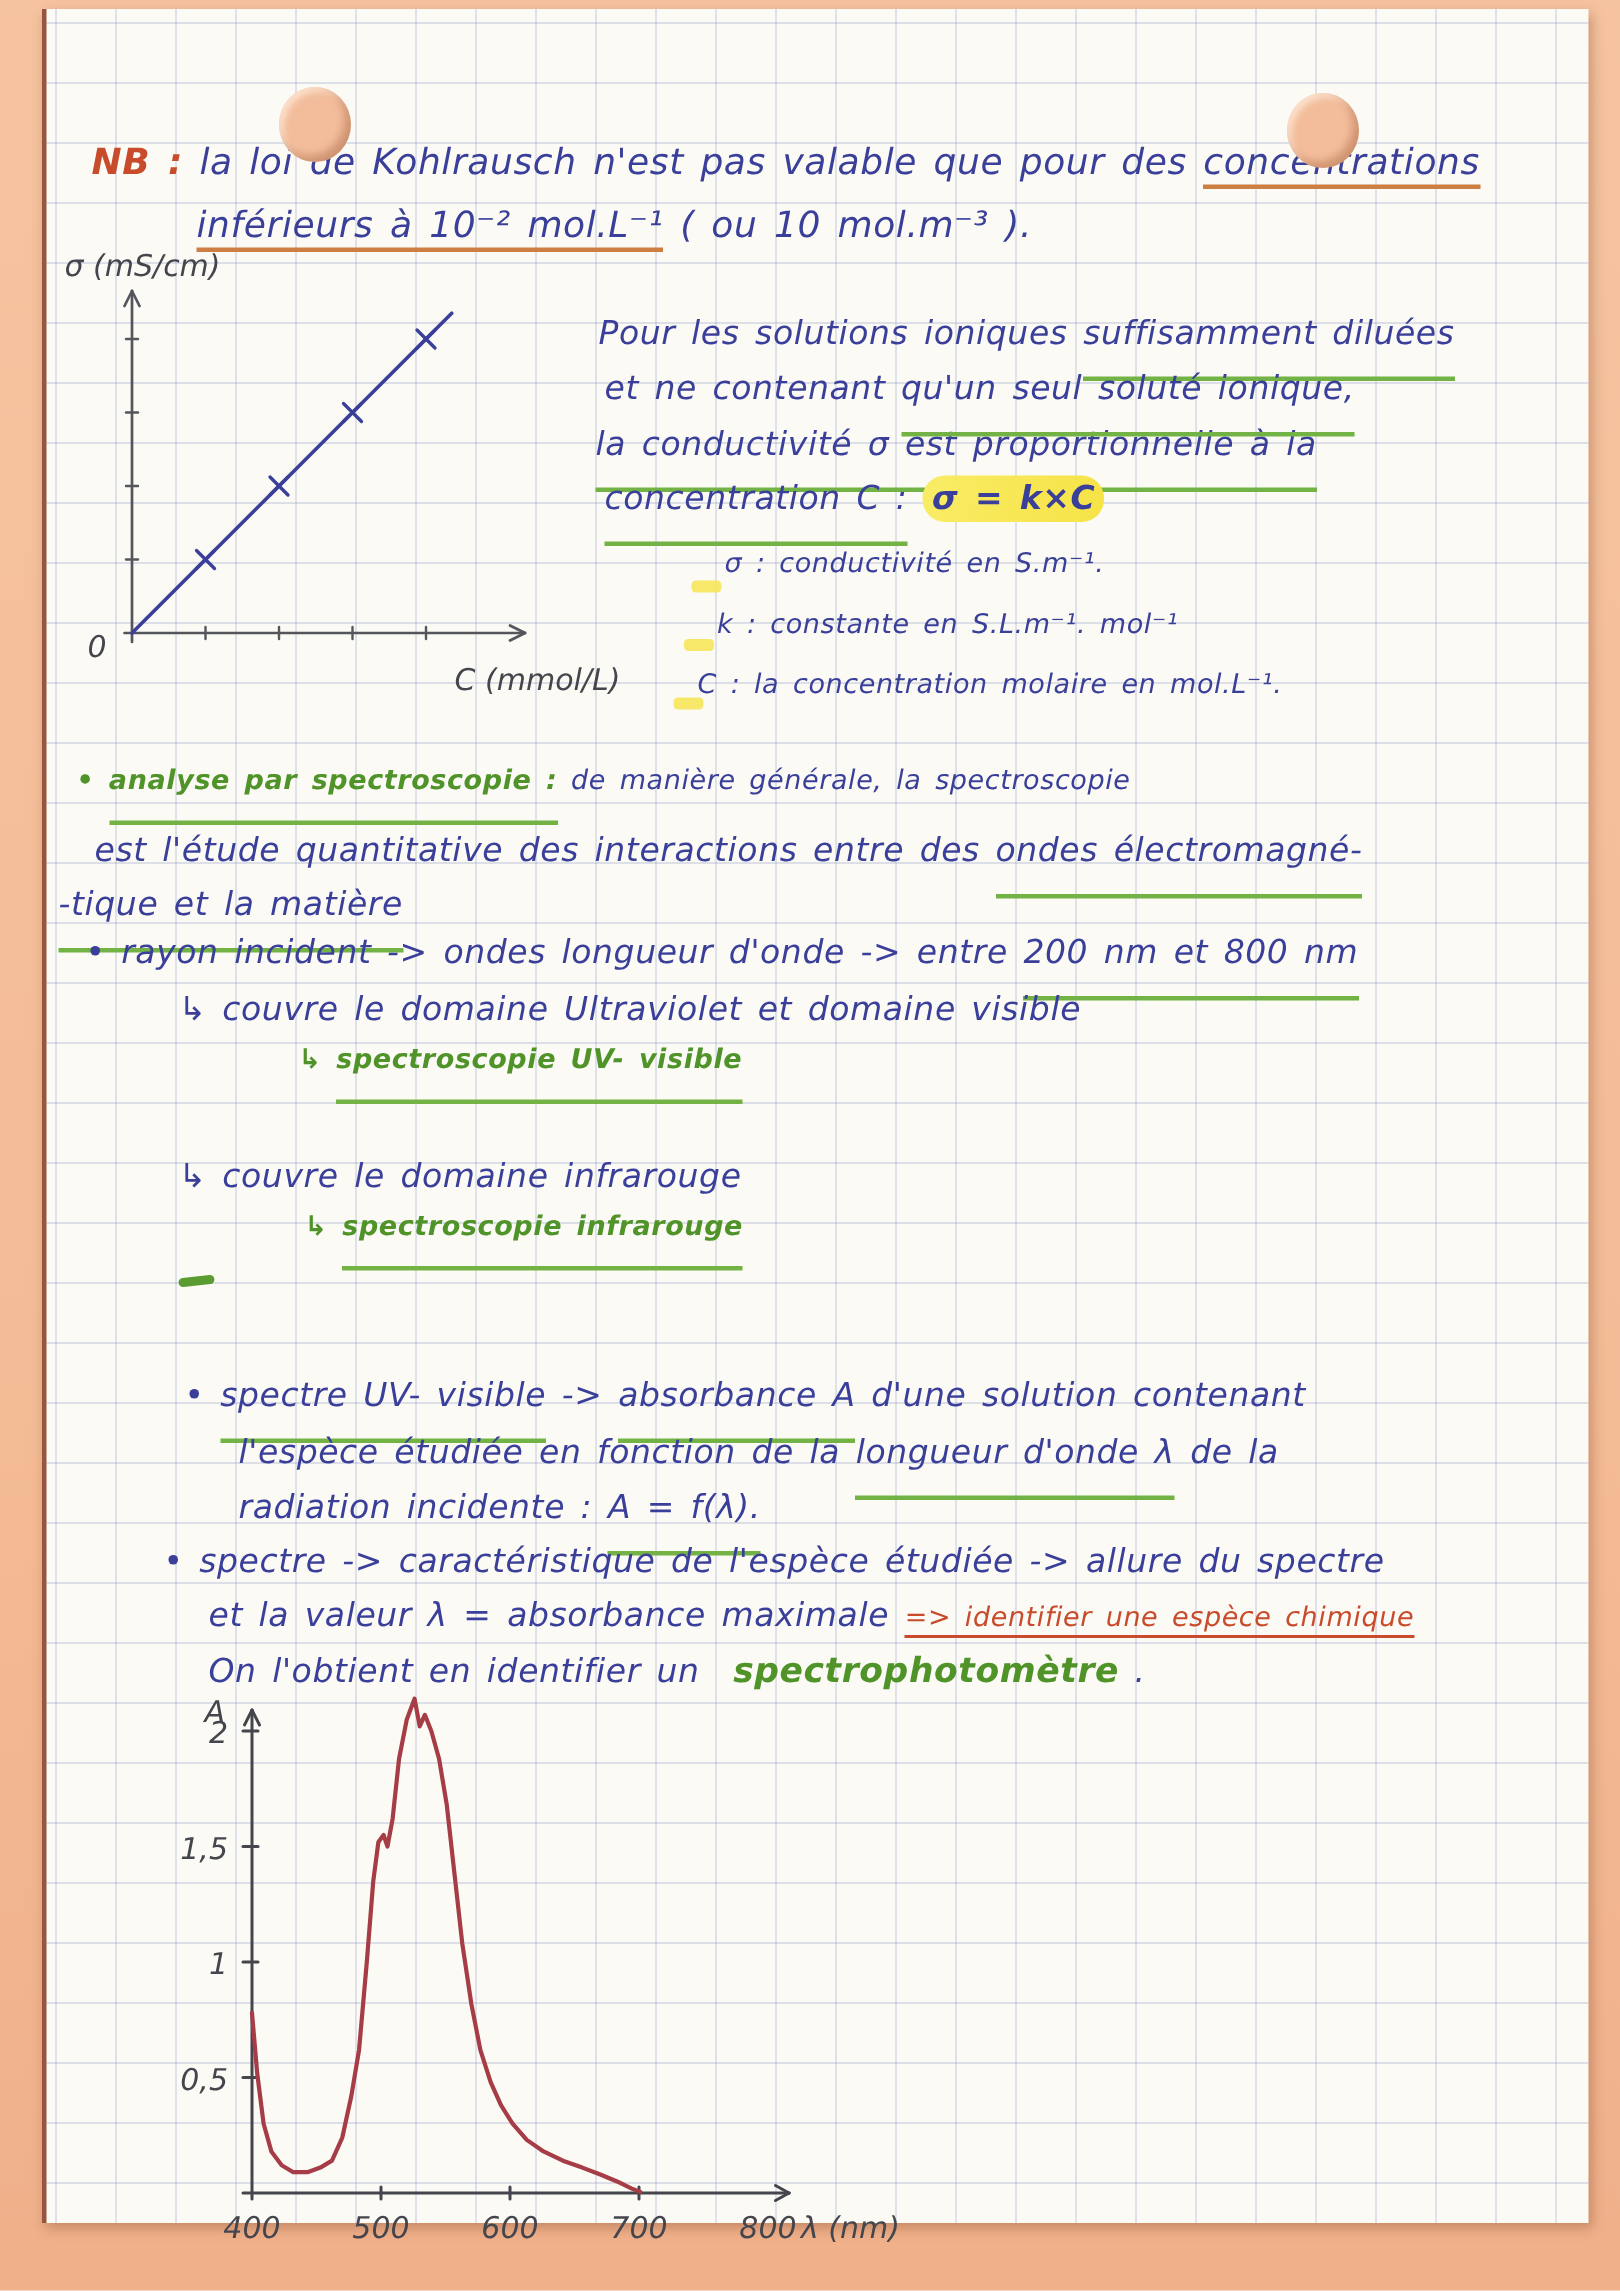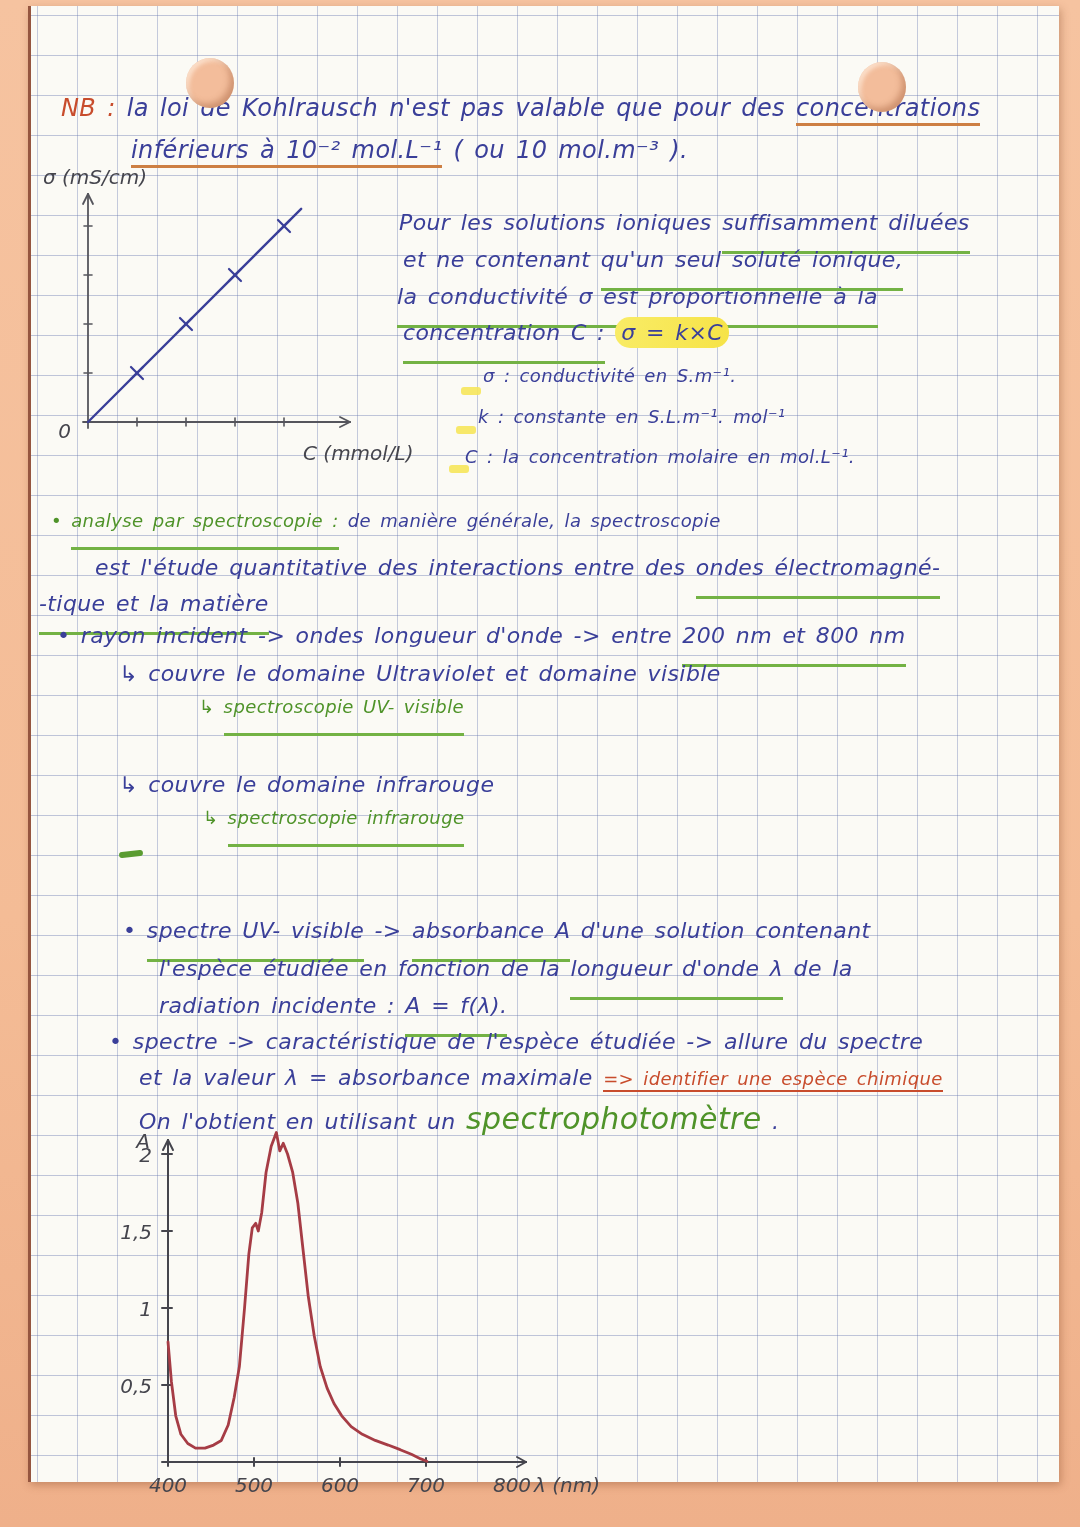--- a/index.html
+++ b/index.html
@@ -28,21 +28,21 @@
     position:absolute;white-space:nowrap;
     font:italic 22px "DejaVu Sans",sans-serif;
     letter-spacing:.4px;word-spacing:3px;color:#3a3f99;
   }
   .sz24{font-size:24px}
   .sz23{font-size:18px}
   .sz21{font-size:18px}
   .c-blue{color:#3a3f99}
   .c-green{color:#4f9329}
   .c-red{color:#c84c2c}
-  .bold{font-weight:normal}
+  .bold{font-weight:bold}
   .u-green{border-bottom:3px solid #73b244;padding-bottom:16px}
   .u-orange{border-bottom:3px solid #cd7f43;padding-bottom:1px}
   .u-blue{border-bottom:2px solid #3a3f99;padding-bottom:1px}
   .u-red{border-bottom:2px solid #c84c2c;padding-bottom:1px}
   .hl-yellow{background:linear-gradient(100deg,#f9ec66,#f6e347);padding:3px 6px;border-radius:15px}
   .hl-green{background:#c8e9af;padding:2px 10px;border-radius:3px}
   .ydash{position:absolute;width:20px;height:8px;background:#f6e55b;border-radius:3px;opacity:.9}
   .gdash{position:absolute;width:24px;height:6px;background:#5a9c31;border-radius:3px;transform:rotate(-6deg)}
   svg{position:absolute;overflow:visible}
   .axlbl{font:italic 20px "DejaVu Sans",sans-serif;fill:#45454d}
@@ -90,39 +90,39 @@
   <div class="hw" style="left:372px;top:314px"><span class="c-blue u-green">concentration C :</span><span class="c-blue">      </span><span class="c-blue hl-yellow bold">σ = k×C</span></div>
 
   <div class="ydash" style="left:430px;top:381px"></div>
   <div class="ydash" style="left:425px;top:420px"></div>
   <div class="ydash" style="left:418px;top:459px"></div>
   <div class="hw sz21" style="left:452px;top:359px"><span class="c-blue">σ : conductivité en S.m⁻¹.</span></div>
   <div class="hw sz21" style="left:447px;top:400px"><span class="c-blue">k : constante en S.L.m⁻¹. mol⁻¹</span></div>
   <div class="hw sz21" style="left:434px;top:440px"><span class="c-blue">C : la concentration molaire en mol.L⁻¹.</span></div>
 
   <div class="hw sz23" style="left:20px;top:504px"><span class="c-green bold">• </span><span class="c-green u-green bold">analyse par spectroscopie :</span><span class="c-blue"> de manière générale, la spectroscopie</span></div>
-  <div class="hw" style="left:64px;top:549px"><span class="c-blue">est l'étude quantitative des interactions entre des </span><span class="c-blue u-green">ondes électromagné-</span></div>
+  <div class="hw" style="left:32px;top:549px"><span class="c-blue">est l'étude quantitative des interactions entre des </span><span class="c-blue u-green">ondes électromagné-</span></div>
   <div class="hw" style="left:8px;top:585px"><span class="c-blue u-green">-tique et la matière</span></div>
 
   <div class="hw" style="left:26px;top:617px"><span class="c-blue">• rayon incident -&gt; ondes longueur d'onde -&gt; entre </span><span class="c-blue u-green">200 nm et 800 nm</span></div>
   <div class="hw" style="left:88px;top:655px"><span class="c-blue">↳ couvre le domaine Ultraviolet et domaine visible</span></div>
   <div class="hw sz23" style="left:168px;top:690px"><span class="c-green bold">↳ </span><span class="c-green u-green bold">spectroscopie UV- visible</span></div>
 
   <div class="hw" style="left:88px;top:766px"><span class="c-blue">↳ couvre le domaine infrarouge</span></div>
   <div class="hw sz23" style="left:172px;top:801px"><span class="c-green bold">↳ </span><span class="c-green u-green bold">spectroscopie infrarouge</span></div>
 
   <div class="gdash" style="left:88px;top:845px"></div>
 
   <div class="hw" style="left:92px;top:912px"><span class="c-blue">• </span><span class="c-blue u-green">spectre UV- visible</span><span class="c-blue"> -&gt; </span><span class="c-blue u-green">absorbance A</span><span class="c-blue"> d'une solution contenant</span></div>
   <div class="hw" style="left:128px;top:950px"><span class="c-blue">l'espèce étudiée en fonction de la </span><span class="c-blue u-green">longueur d'onde λ</span><span class="c-blue"> de la</span></div>
   <div class="hw" style="left:128px;top:987px"><span class="c-blue">radiation incidente : </span><span class="c-blue u-green">A = f(λ).</span></div>
 
   <div class="hw" style="left:78px;top:1023px"><span class="c-blue">• spectre -&gt; caractéristique de l'espèce étudiée -&gt; allure du spectre</span></div>
   <div class="hw" style="left:108px;top:1059px"><span class="c-blue">et la valeur λ = absorbance maximale </span><span class="c-red u-red" style="font-size: 18px;">=&gt; identifier une espèce chimique</span></div>
-  <div class="hw" style="left:108px;top:1095px"><span class="c-blue">On l'obtient en utilisant un </span><span class="c-green bold" style="font-size: 30px;">spectrophotomètre</span><span class="c-blue"> .</span></div>
+  <div class="hw" style="left:108px;top:1095px"><span class="c-blue">On l'obtient en identifier un </span><span class="c-green bold" style="font-size: 23px; margin-left: 12px;">spectrophotomètre</span><span class="c-blue"> .</span></div>
 
   <svg style="left:65px;top:1116px" width="560" height="400" viewBox="0 0 560 400">
       <line x1="72" y1="344" x2="72" y2="18" stroke="#45454d" stroke-width="2" stroke-linecap="round"></line>
       <line x1="72" y1="18" x2="67" y2="28" stroke="#45454d" stroke-width="2" stroke-linecap="round"></line>
       <line x1="72" y1="18" x2="77" y2="28" stroke="#45454d" stroke-width="2" stroke-linecap="round"></line>
       <line x1="66" y1="340" x2="430" y2="340" stroke="#45454d" stroke-width="2" stroke-linecap="round"></line>
       <line x1="430" y1="340" x2="421" y2="335" stroke="#45454d" stroke-width="2" stroke-linecap="round"></line>
       <line x1="430" y1="340" x2="421" y2="345" stroke="#45454d" stroke-width="2" stroke-linecap="round"></line>
       <line x1="66" y1="263" x2="76" y2="263" stroke="#45454d" stroke-width="2" stroke-linecap="round"></line>
       <text x="56" y="271" class="axlbl" text-anchor="end">0,5</text>

